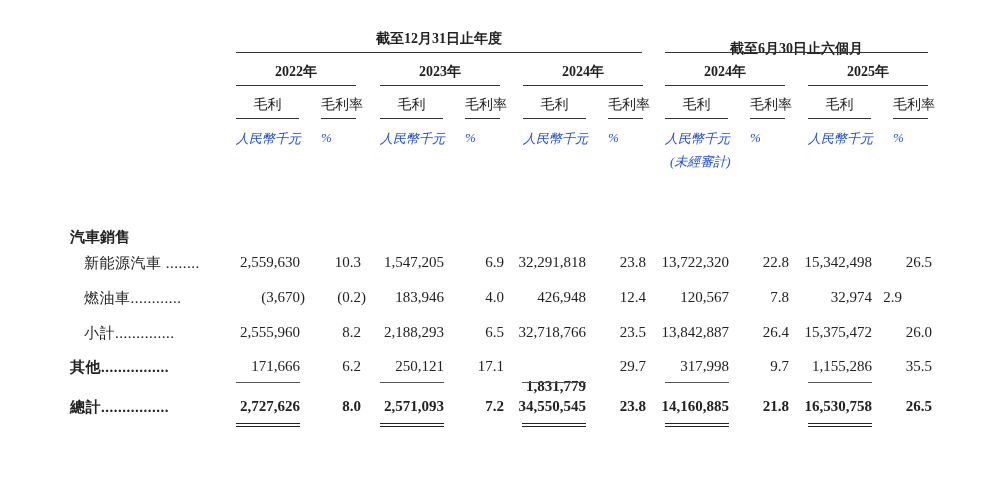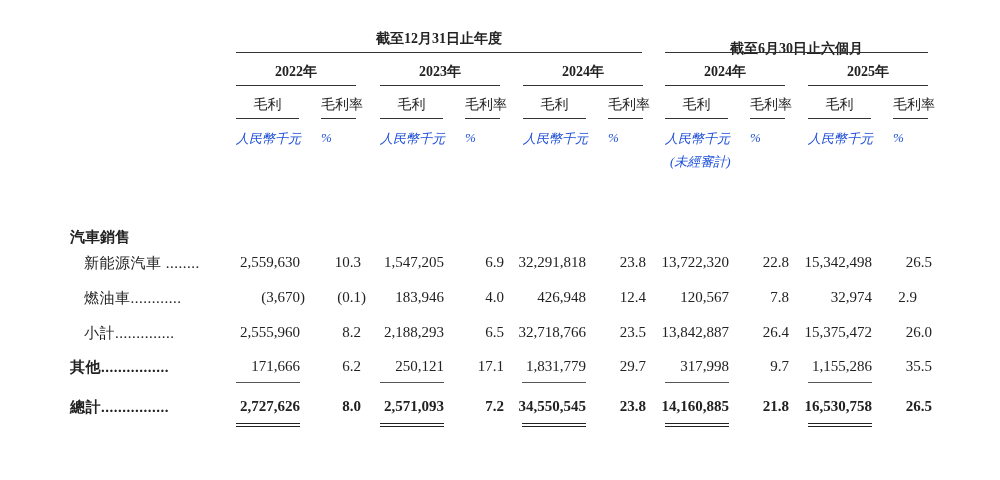--- a/index.html
+++ b/index.html
@@ -78,46 +78,46 @@
     <div class="abs num" style="left: 354px; width: 90px; top: 254px;">1,547,205</div>
     <div class="abs num" style="left: 459px; width: 45px; top: 254px;">6.9</div>
     <div class="abs num" style="left: 496px; width: 90px; top: 254px;">32,291,818</div>
     <div class="abs num" style="left: 601px; width: 45px; top: 254px;">23.8</div>
     <div class="abs num" style="left: 639px; width: 90px; top: 254px;">13,722,320</div>
     <div class="abs num" style="left: 744px; width: 45px; top: 254px;">22.8</div>
     <div class="abs num" style="left: 782px; width: 90px; top: 254px;">15,342,498</div>
     <div class="abs num" style="left: 887px; width: 45px; top: 254px;">26.5</div>
     <div class="abs lbl" style="left: 84px; top: 289px; letter-spacing: 0.5px;">燃油車............</div>
     <div class="abs num" style="left: 215px; width: 90px; top: 289px;">(3,670)</div>
-    <div class="abs num" style="left: 321px; width: 45px; top: 289px;">(0.1)</div>
+    <div class="abs num" style="left: 321px; width: 45px; top: 289px;">(0.2)</div>
     <div class="abs num" style="left: 354px; width: 90px; top: 289px;">183,946</div>
     <div class="abs num" style="left: 459px; width: 45px; top: 289px;">4.0</div>
     <div class="abs num" style="left: 496px; width: 90px; top: 289px;">426,948</div>
     <div class="abs num" style="left: 601px; width: 45px; top: 289px;">12.4</div>
     <div class="abs num" style="left: 639px; width: 90px; top: 289px;">120,567</div>
     <div class="abs num" style="left: 744px; width: 45px; top: 289px;">7.8</div>
     <div class="abs num" style="left: 782px; width: 90px; top: 289px;">32,974</div>
-    <div class="abs num" style="left: 885px; width: 45px; top: 289px; text-align: center;">2.9</div>
+    <div class="abs num" style="left: 857px; width: 45px; top: 289px;">2.9</div>
     <div class="abs lbl" style="left: 84px; top: 324px; letter-spacing: 0.5px;">小計..............</div>
     <div class="abs num" style="left: 210px; width: 90px; top: 324px;">2,555,960</div>
     <div class="abs num" style="left: 316px; width: 45px; top: 324px;">8.2</div>
     <div class="abs num" style="left: 354px; width: 90px; top: 324px;">2,188,293</div>
     <div class="abs num" style="left: 459px; width: 45px; top: 324px;">6.5</div>
     <div class="abs num" style="left: 496px; width: 90px; top: 324px;">32,718,766</div>
     <div class="abs num" style="left: 601px; width: 45px; top: 324px;">23.5</div>
     <div class="abs num" style="left: 639px; width: 90px; top: 324px;">13,842,887</div>
     <div class="abs num" style="left: 744px; width: 45px; top: 324px;">26.4</div>
     <div class="abs num" style="left: 782px; width: 90px; top: 324px;">15,375,472</div>
     <div class="abs num" style="left: 887px; width: 45px; top: 324px;">26.0</div>
     <div class="abs lbl bold" style="left: 70px; top: 358px; letter-spacing: 0.5px;">其他................</div>
     <div class="abs num" style="left: 210px; width: 90px; top: 358px;">171,666</div>
     <div class="abs num" style="left: 316px; width: 45px; top: 358px;">6.2</div>
     <div class="abs num" style="left: 354px; width: 90px; top: 358px;">250,121</div>
     <div class="abs num" style="left: 459px; width: 45px; top: 358px;">17.1</div>
-    <div class="abs num" style="left: 496px; width: 90px; top: 358px;">1,831,779</div>
+    <div class="abs num" style="left: 496px; width: 90px; top: 378px; font-weight: bold;">1,831,779</div>
     <div class="abs num" style="left: 601px; width: 45px; top: 358px;">29.7</div>
     <div class="abs num" style="left: 639px; width: 90px; top: 358px;">317,998</div>
     <div class="abs num" style="left: 744px; width: 45px; top: 358px;">9.7</div>
     <div class="abs num" style="left: 782px; width: 90px; top: 358px;">1,155,286</div>
     <div class="abs num" style="left: 887px; width: 45px; top: 358px;">35.5</div>
     <div class="abs lbl bold" style="left: 70px; top: 398px; letter-spacing: 0.5px;">總計................</div>
     <div class="abs num bold" style="left: 210px; width: 90px; top: 398px;">2,727,626</div>
     <div class="abs num bold" style="left: 316px; width: 45px; top: 398px;">8.0</div>
     <div class="abs num bold" style="left: 354px; width: 90px; top: 398px;">2,571,093</div>
     <div class="abs num bold" style="left: 459px; width: 45px; top: 398px;">7.2</div>

